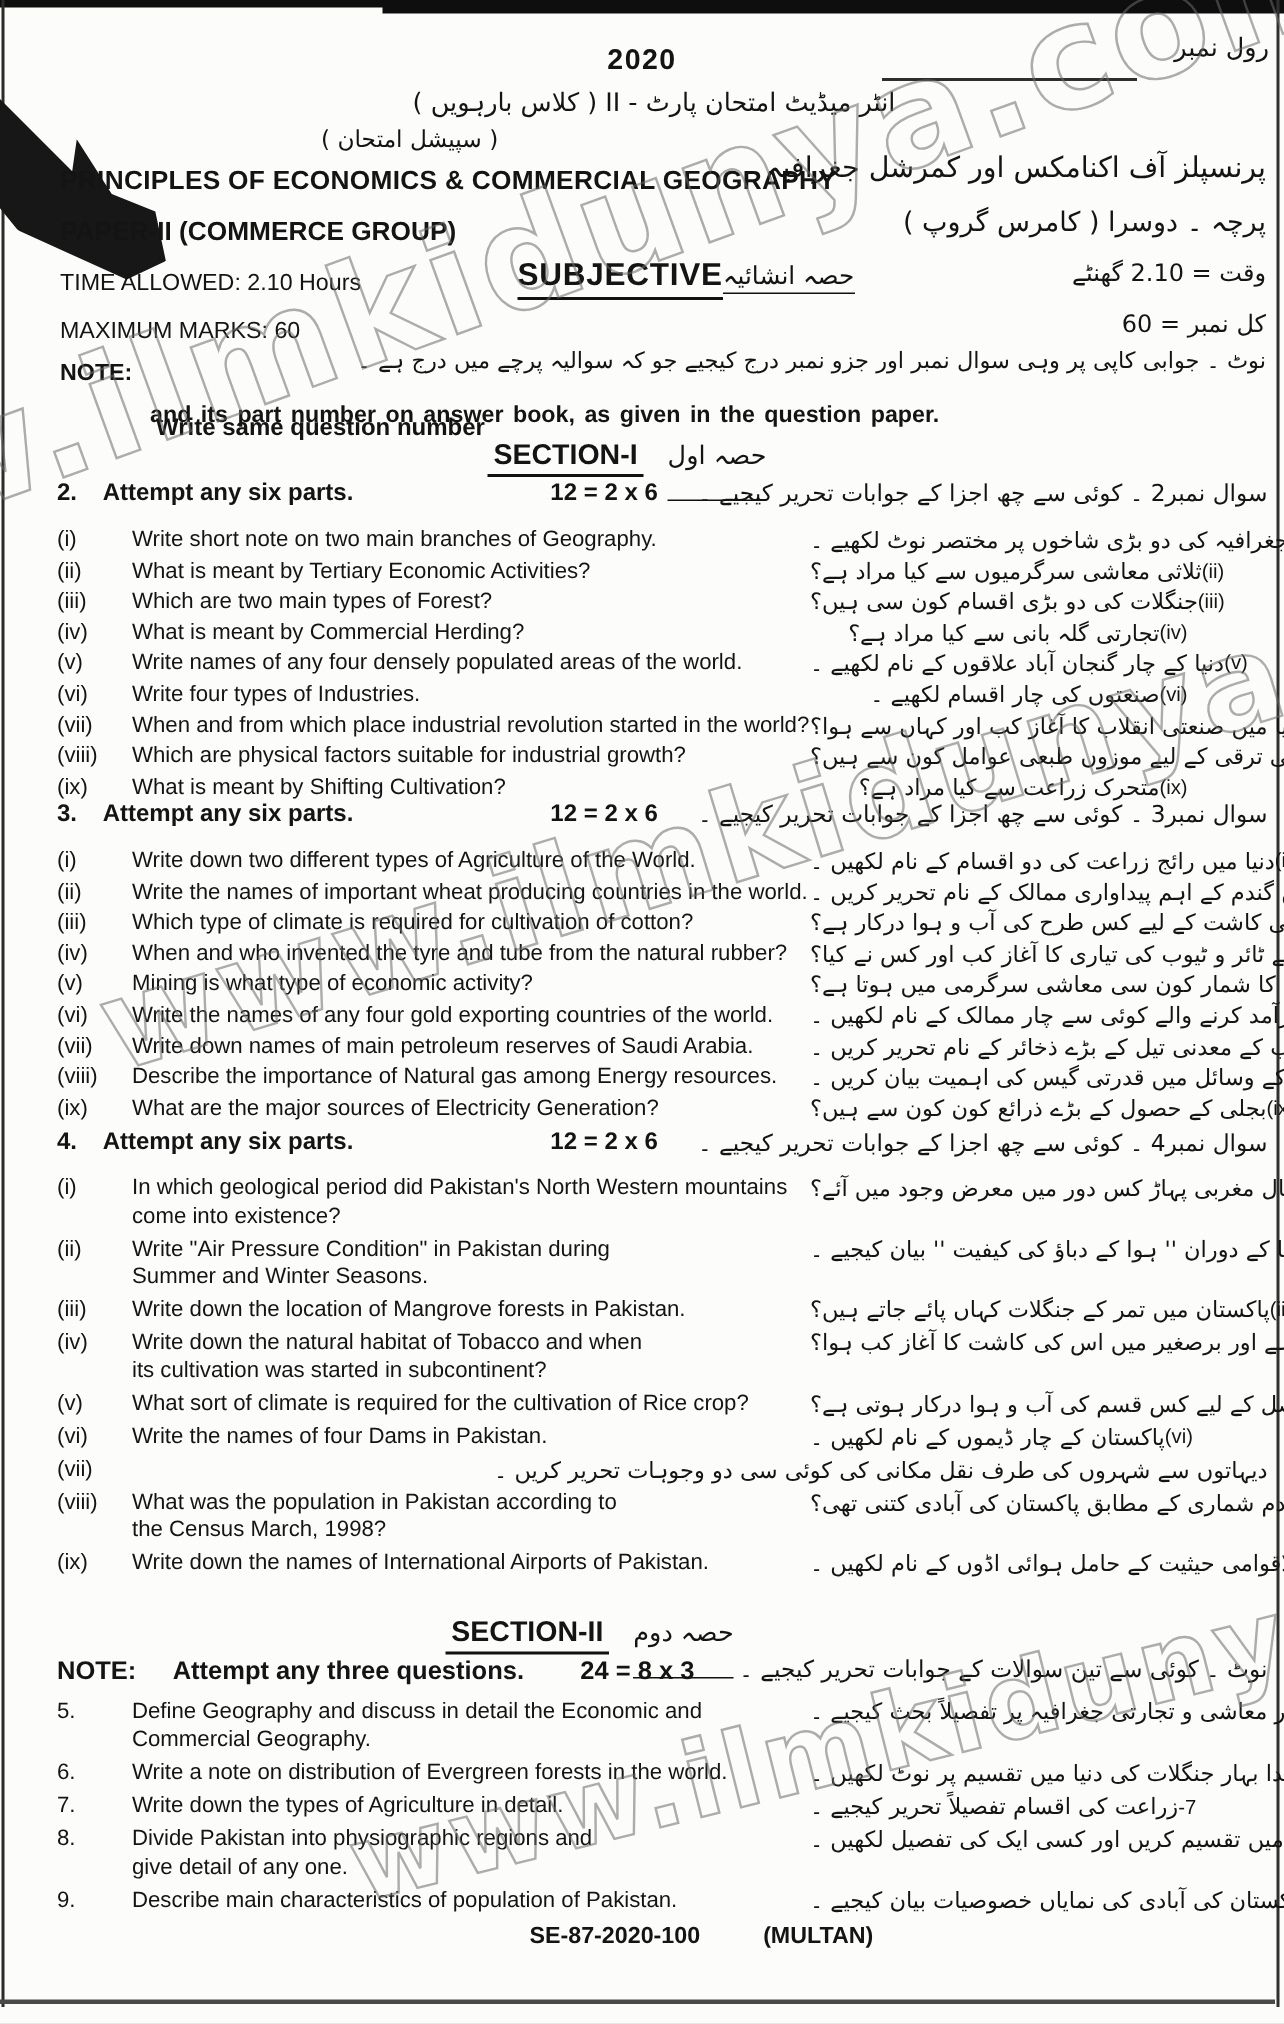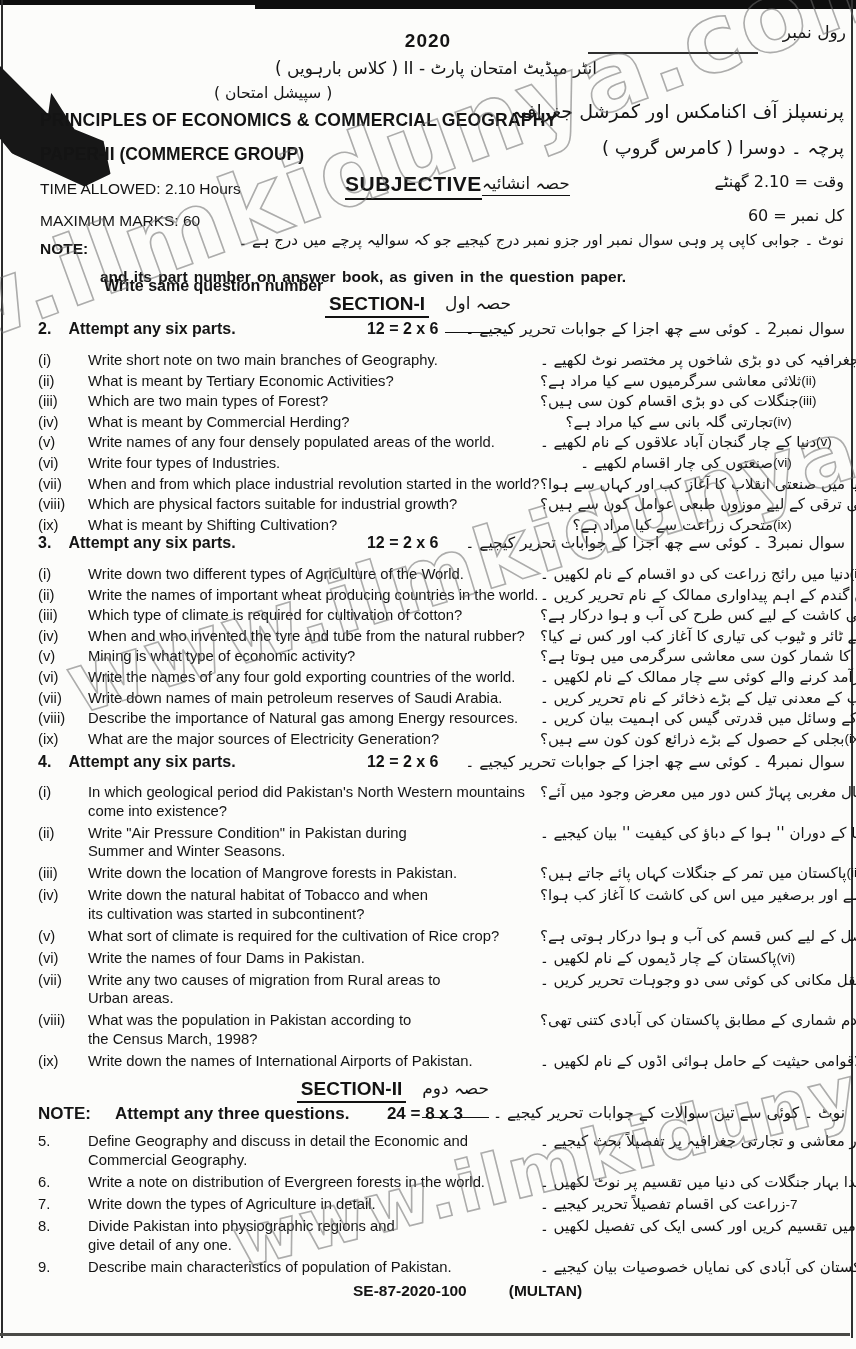--- a/index.html
+++ b/index.html
@@ -350,22 +350,20 @@
         <div class="prow">
         <span class="pn">(vi)</span>
         <span class="pen">Write the names of four Dams in Pakistan.</span>
         <span class="purwrap">
           <span class="pnu">(vi)</span>
           <span class="pur">پاکستان کے چار ڈیموں کے نام لکھیں ۔</span>
         </span>
       </div>
         <div class="prow">
         <span class="pn">(vii)</span>
-        <span class="pen">Write any two causes of migration from Rural areas to
-Urban areas.</span>
         <span class="purwrap">
 
           <span class="pur">دیہاتوں سے شہروں کی طرف نقل مکانی کی کوئی سی دو وجوہات تحریر کریں ۔</span>
         </span>
       </div>
         <div class="prow">
         <span class="pn">(viii)</span>
         <span class="pen">What was the population in Pakistan according to
 the Census March, 1998?</span>
         <span class="purwrap">

